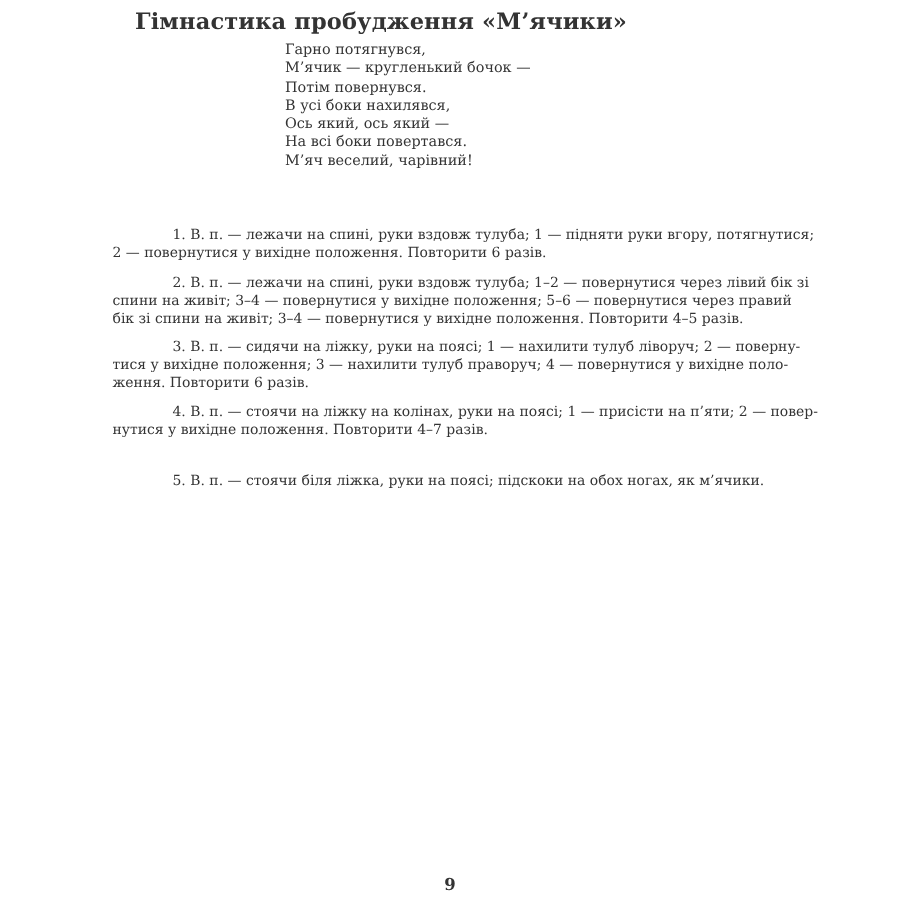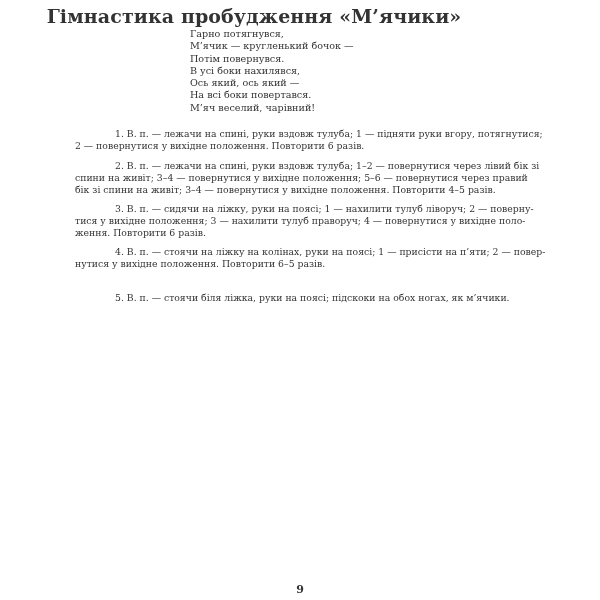--- a/index.html
+++ b/index.html
@@ -1,23 +1,23 @@
 <!DOCTYPE html>
 <html><head>
 <meta charset="utf-8">
 <style>
   html, body { margin:0; padding:0; background:#ffffff; }
   body { width:600px; height:600px; position:relative; overflow:hidden;
          font-family:"DejaVu Serif", "Liberation Serif", serif; color:#2a2a2a; }
   .title { position:absolute; top:5px; left:0; width:508px; text-align:center;
-           font-weight:bold; font-size:19px; color:#333; letter-spacing:0.1px; }
+           font-weight:bold; font-size:15px; color:#333; letter-spacing:0.1px; }
   .poem { position:absolute; top:28px; left:190px; font-size:9.6px; line-height:12.3px; color:#333; }
   .poem div { white-space:nowrap; }
   .para { position:absolute; left:75px; width:445px; font-size:9.3px; line-height:12.2px; color:#333;
-          text-align:justify; }
+          text-align:justify;margin-top:23px; }
   .para div { white-space:nowrap; }
   .para .l1 { padding-left:40px; }
   .pageno { position:absolute; top:583px; left:0; width:600px; text-align:center; font-size:11px;
             font-weight:bold; color:#333; }
 </style>
 </head>
 <body>
 
 <div class="title">Гімнастика пробудження «М’ячики»</div>
 
@@ -43,20 +43,20 @@
 </div>
 
 <div class="para" style="top:203px">
   <div class="l1">3. В. п. — сидячи на ліжку, руки на поясі; 1 — нахилити тулуб ліворуч; 2 — поверну-</div>
   <div>тися у вихідне положення; 3 — нахилити тулуб праворуч; 4 — повернутися у вихідне поло-</div>
   <div>ження. Повторити 6 разів.</div>
 </div>
 
 <div class="para" style="top:246px">
   <div class="l1">4. В. п. — стоячи на ліжку на колінах, руки на поясі; 1 — присісти на п’яти; 2 — повер-</div>
-  <div>нутися у вихідне положення. Повторити 6–5 разів.</div>
+  <div>нутися у вихідне положення. Повторити 4–7 разів.</div>
 </div>
 
 <div class="para" style="top:292px">
   <div class="l1">5. В. п. — стоячи біля ліжка, руки на поясі; підскоки на обох ногах, як м’ячики.</div>
 </div>
 
 <div class="pageno">9</div>
 
 </body></html>

